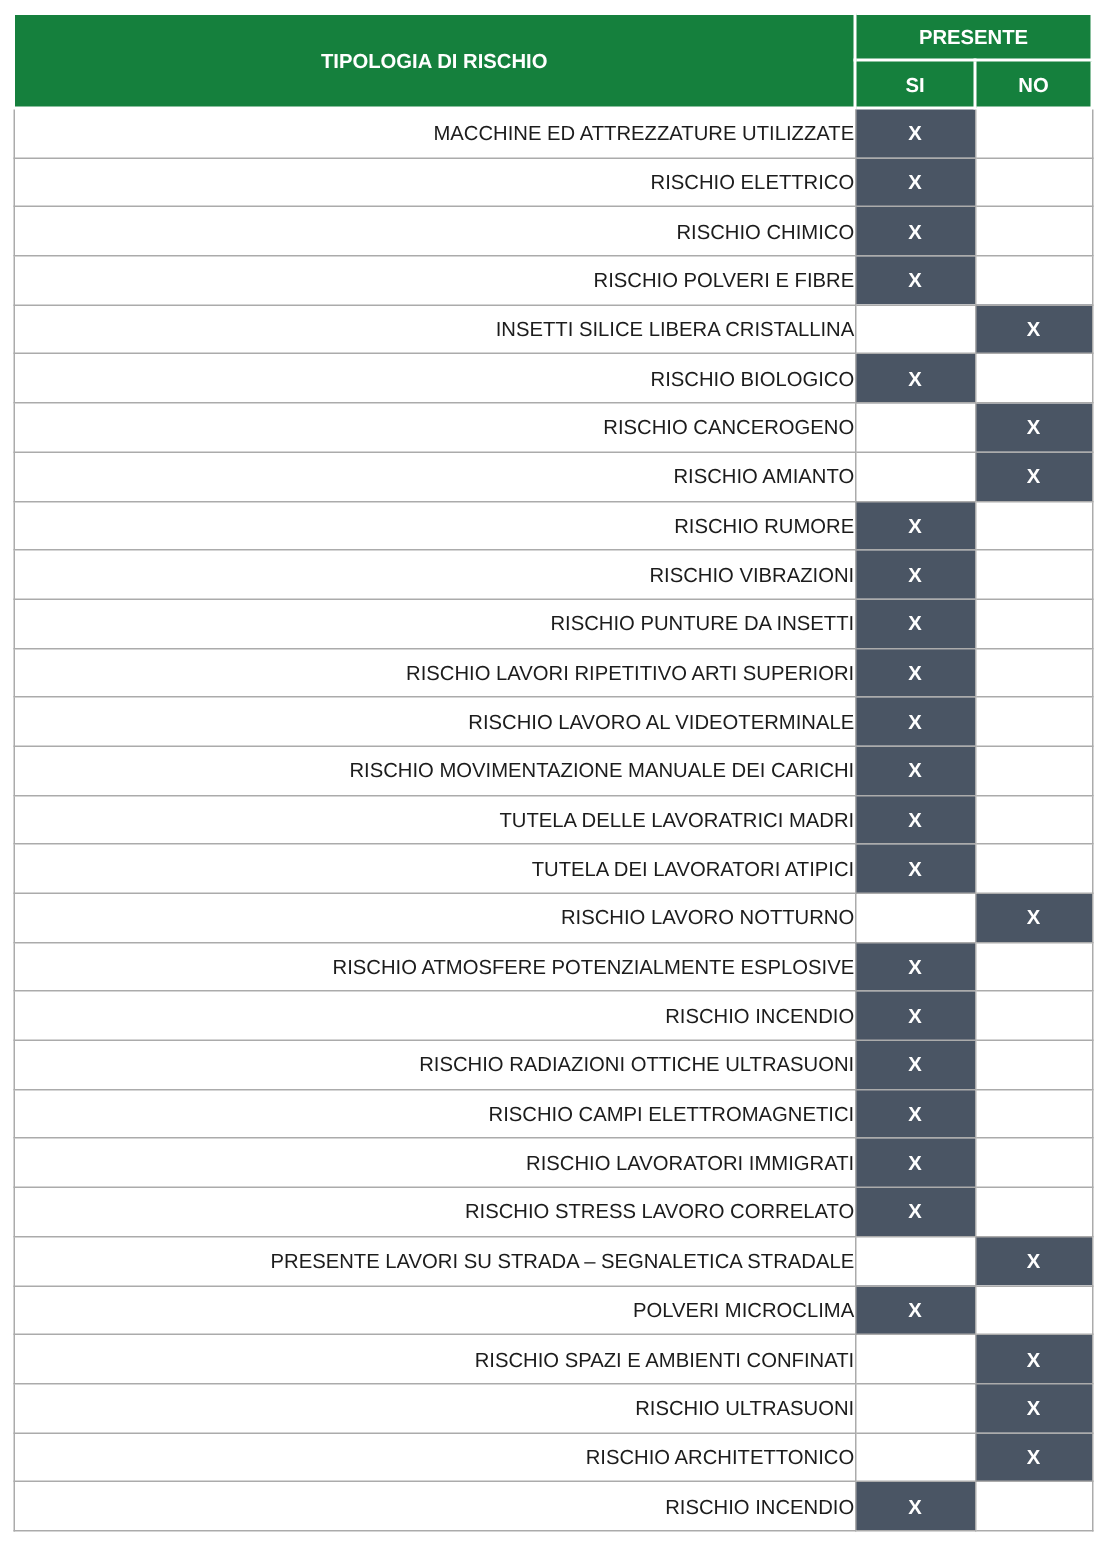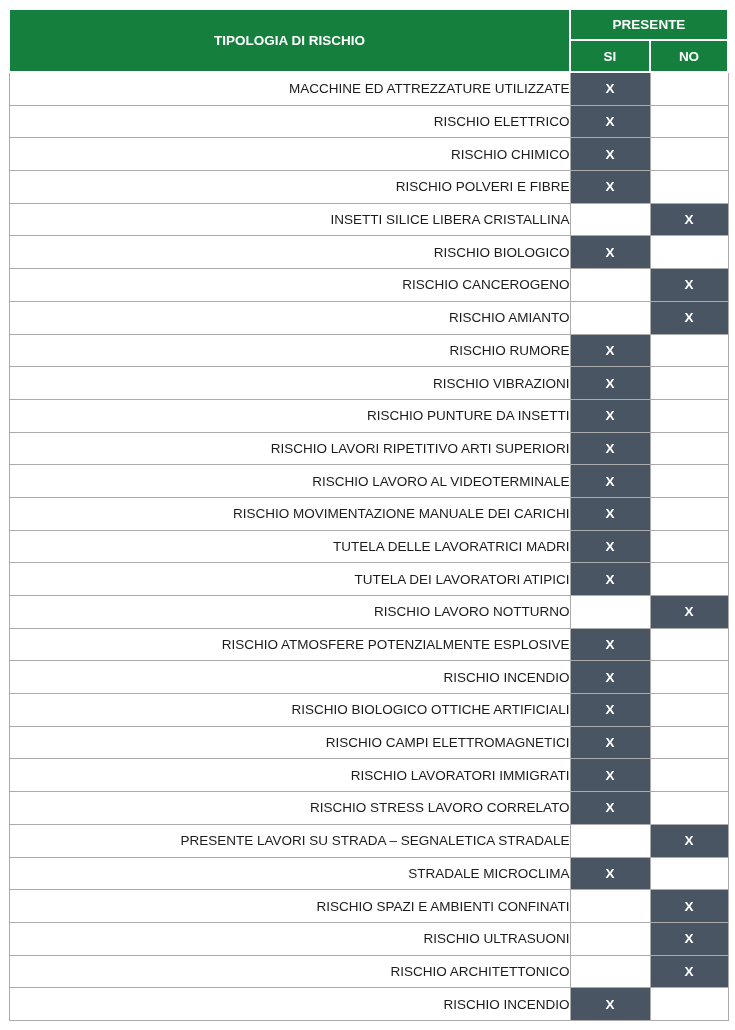--- a/index.html
+++ b/index.html
@@ -172,21 +172,21 @@
           <td class="label-cell">RISCHIO ATMOSFERE POTENZIALMENTE ESPLOSIVE</td>
           <td class="mark-cell marked">X</td>
           <td class="mark-cell"></td>
         </tr>
         <tr>
           <td class="label-cell">RISCHIO INCENDIO</td>
           <td class="mark-cell marked">X</td>
           <td class="mark-cell"></td>
         </tr>
         <tr>
-          <td class="label-cell">RISCHIO BIOLOGICO OTTICHE ARTIFICIALI</td>
+          <td class="label-cell">RISCHIO RADIAZIONI OTTICHE ULTRASUONI</td>
           <td class="mark-cell marked">X</td>
           <td class="mark-cell"></td>
         </tr>
         <tr>
           <td class="label-cell">RISCHIO CAMPI ELETTROMAGNETICI</td>
           <td class="mark-cell marked">X</td>
           <td class="mark-cell"></td>
         </tr>
         <tr>
           <td class="label-cell">RISCHIO LAVORATORI IMMIGRATI</td>
@@ -197,21 +197,21 @@
           <td class="label-cell">RISCHIO STRESS LAVORO CORRELATO</td>
           <td class="mark-cell marked">X</td>
           <td class="mark-cell"></td>
         </tr>
         <tr>
           <td class="label-cell">PRESENTE LAVORI SU STRADA – SEGNALETICA STRADALE</td>
           <td class="mark-cell"></td>
           <td class="mark-cell marked">X</td>
         </tr>
         <tr>
-          <td class="label-cell">STRADALE MICROCLIMA</td>
+          <td class="label-cell">POLVERI MICROCLIMA</td>
           <td class="mark-cell marked">X</td>
           <td class="mark-cell"></td>
         </tr>
         <tr>
           <td class="label-cell">RISCHIO SPAZI E AMBIENTI CONFINATI</td>
           <td class="mark-cell"></td>
           <td class="mark-cell marked">X</td>
         </tr>
         <tr>
           <td class="label-cell">RISCHIO ULTRASUONI</td>

